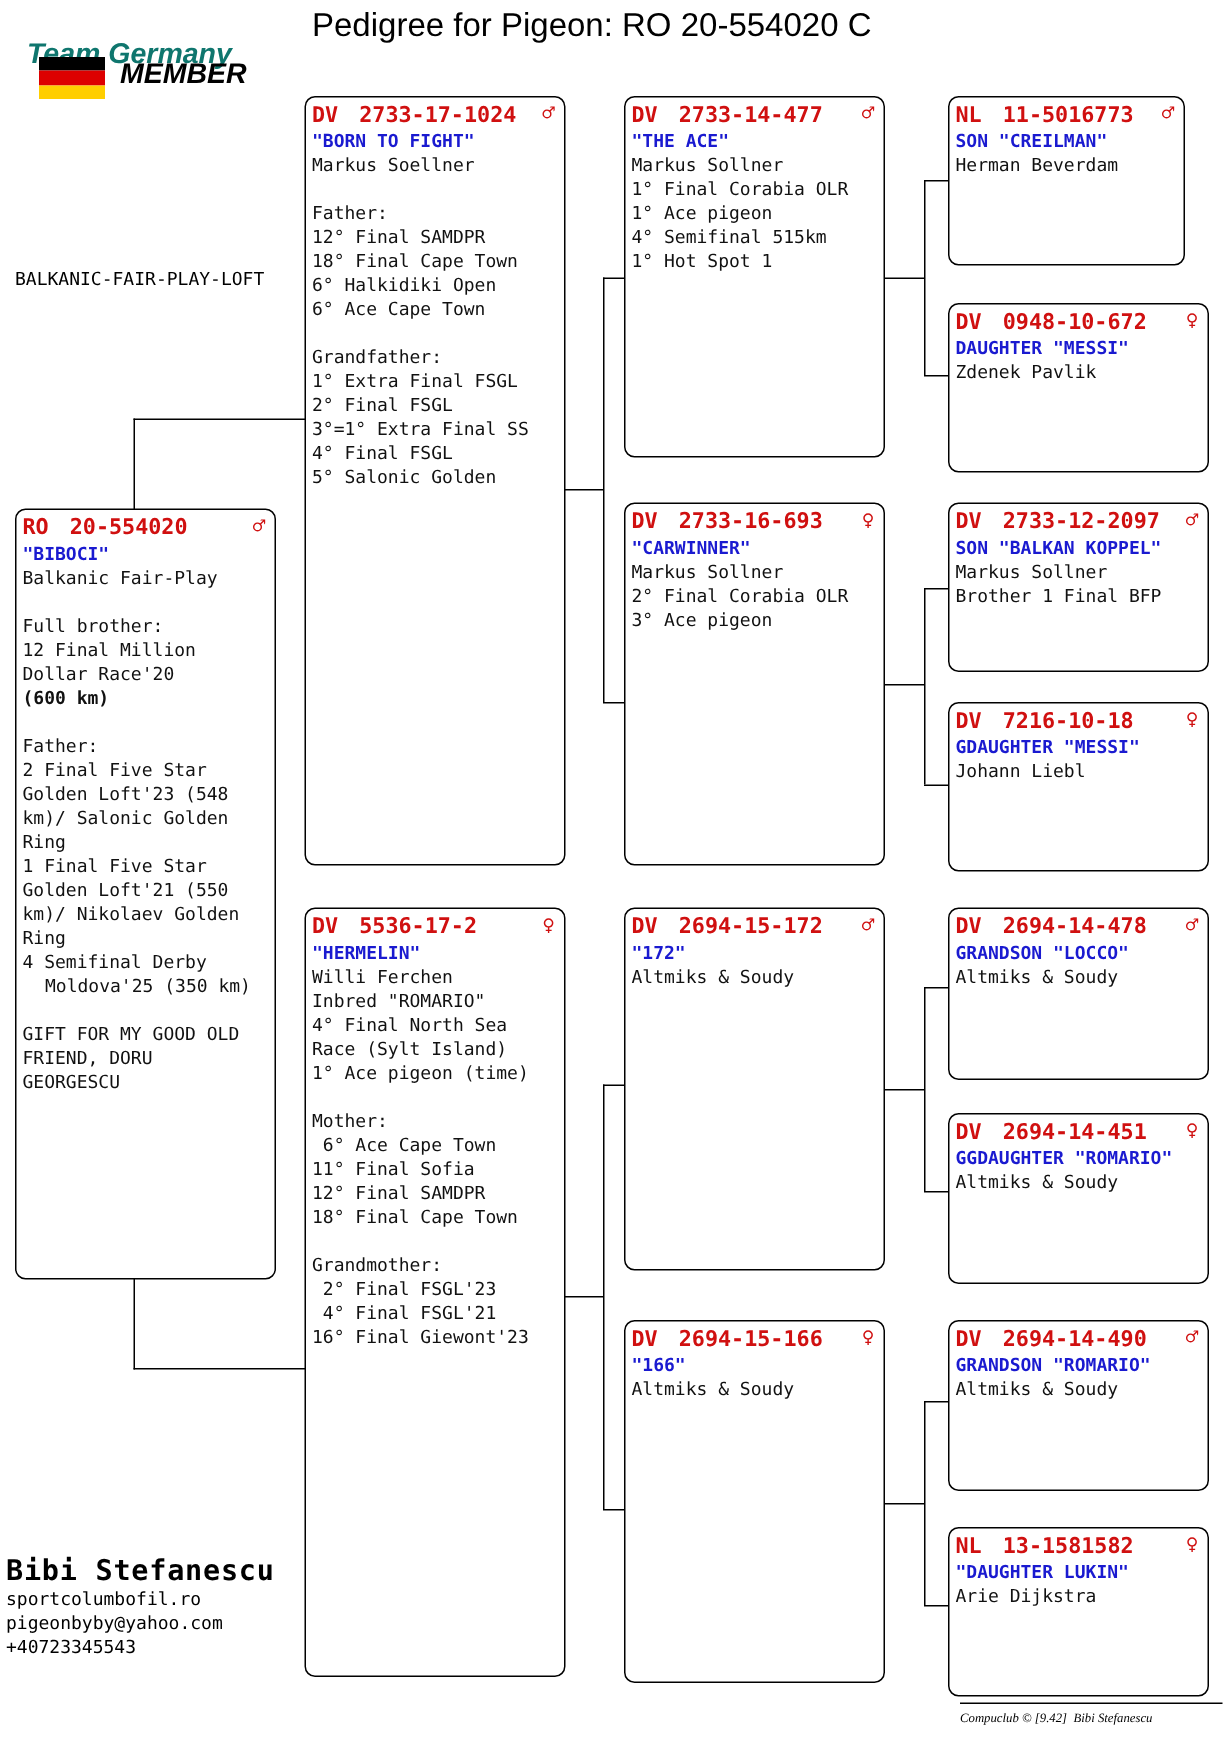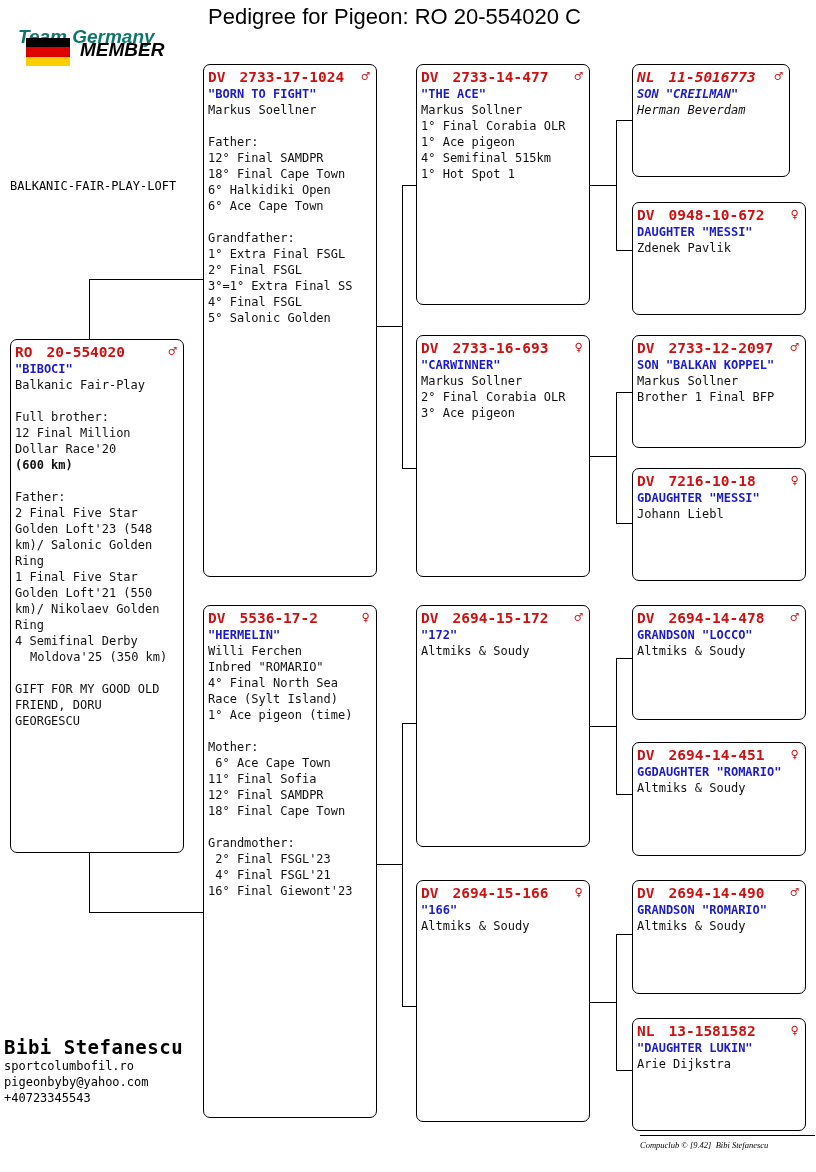--- a/index.html
+++ b/index.html
@@ -170,21 +170,21 @@
     <div class="name">"172"</div>
     <div class="line" style="min-height: 16px;">Altmiks &amp; Soudy</div>
   </div>
 <div class="box" style="left:416px; top:880px; width:174px; height:242px;">
     <div class="ring"><span class="cc">DV</span><span>2694-15-166</span></div>
     <span class="sex">♀</span>
     <div class="name">"166"</div>
     <div class="line" style="min-height: 16px;">Altmiks &amp; Soudy</div>
   </div>
 
-<div class="box" style="left:632px; top:64px; width:158px; height:113px;font-style:italic;">
+<div class="box" style="left:632px; top:64px; width:158px; height:113px;">
     <div class="ring"><span class="cc">NL</span><span>11-5016773</span></div>
     <span class="sex">♂</span>
     <div class="name">SON "CREILMAN"</div>
     <div class="line" style="min-height: 16px;">Herman Beverdam</div>
   </div>
 <div class="box" style="left:632px; top:202px; width:174px; height:113px;">
     <div class="ring"><span class="cc">DV</span><span>0948-10-672</span></div>
     <span class="sex">♀</span>
     <div class="name">DAUGHTER "MESSI"</div>
     <div class="line" style="min-height: 16px;">Zdenek Pavlik</div>

